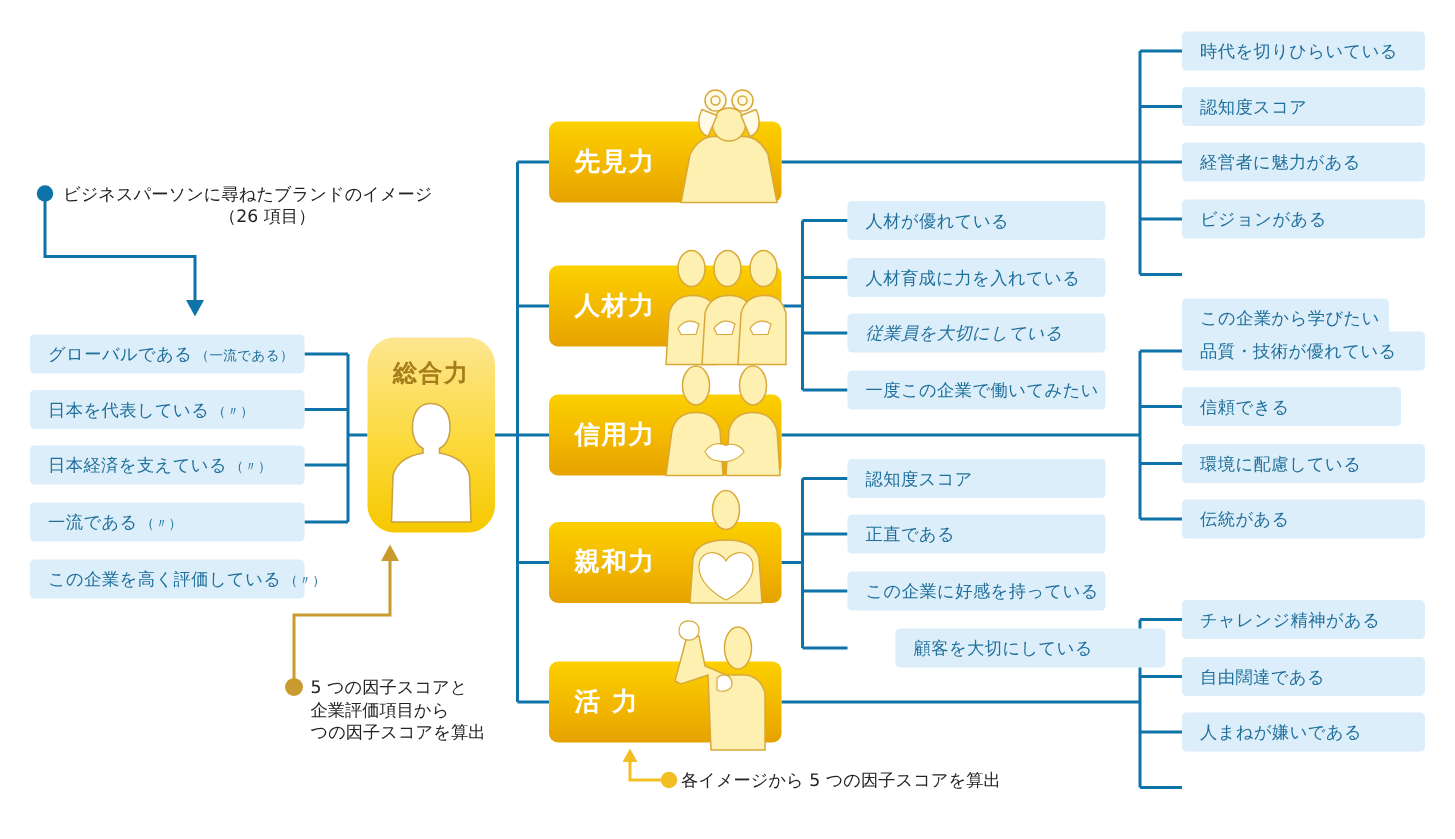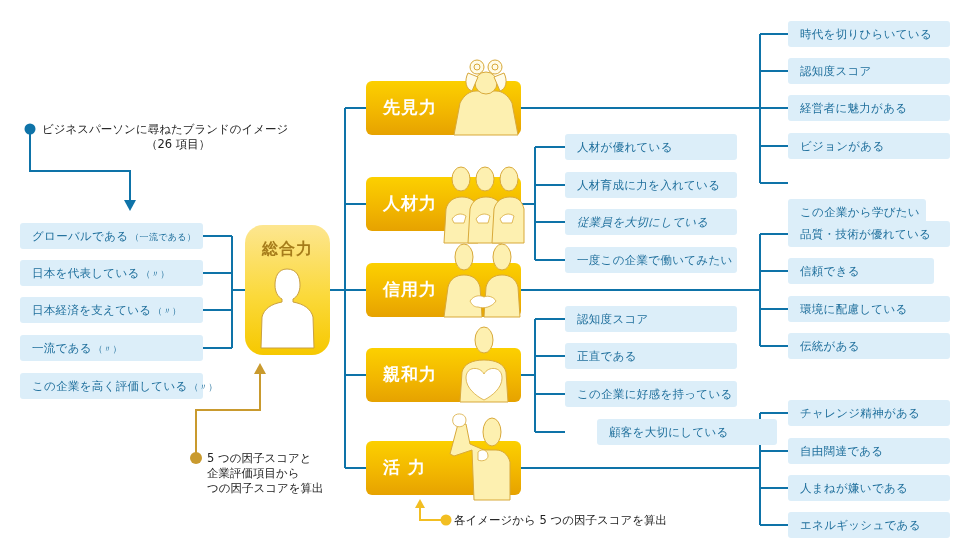--- a/index.html
+++ b/index.html
@@ -227,15 +227,14 @@
   <div class="item" style="left:788px; top:333px; width:162px;">伝統がある</div>
 
   <div class="item" style="left:565px; top:306px; width:172px;">認知度スコア</div>
   <div class="item" style="left:565px; top:343px; width:172px;">正直である</div>
   <div class="item" style="left:565px; top:381px; width:172px;">この企業に好感を持っている</div>
   <div class="item" style="left:565px; top:419px; width:180px;margin-left:32px;">顧客を大切にしている</div>
 
   <div class="item" style="left:788px; top:400px; width:162px;">チャレンジ精神がある</div>
   <div class="item" style="left:788px; top:438px; width:162px;">自由闊達である</div>
   <div class="item" style="left:788px; top:475px; width:162px;">人まねが嫌いである</div>
-  <div class="item" style="left:788px; top:512px; width:162px;">エネルギッシュである</div>
 
 </div>
 
 </body></html>

